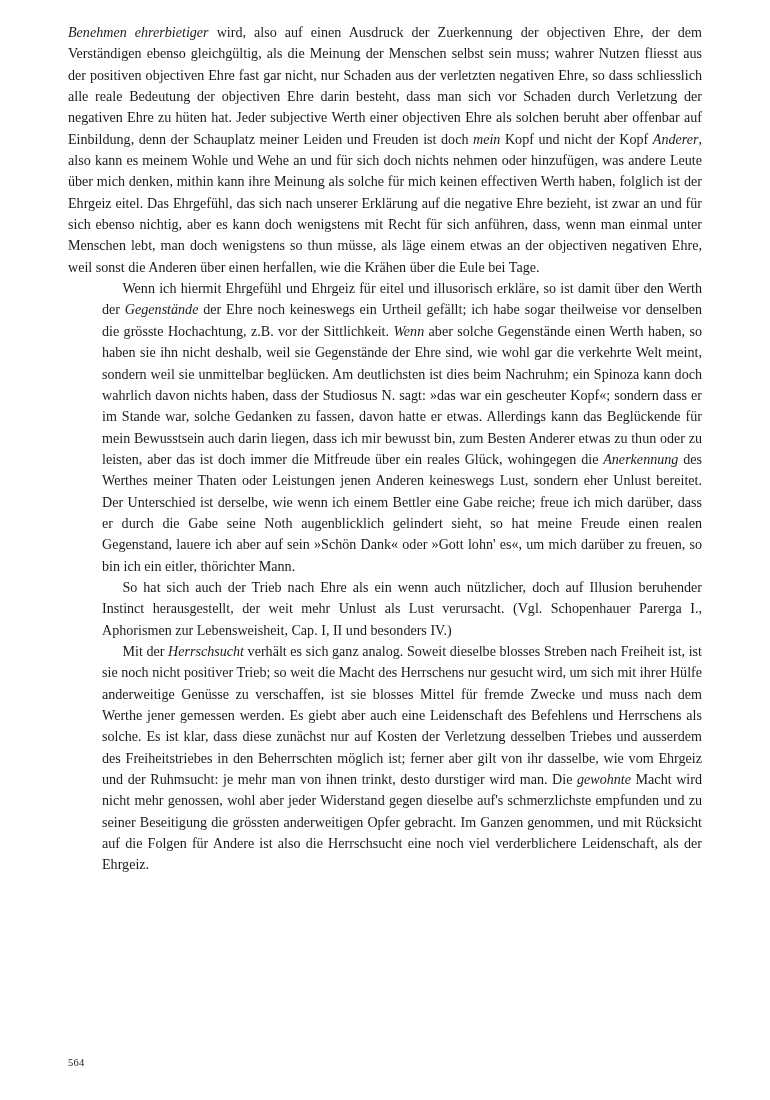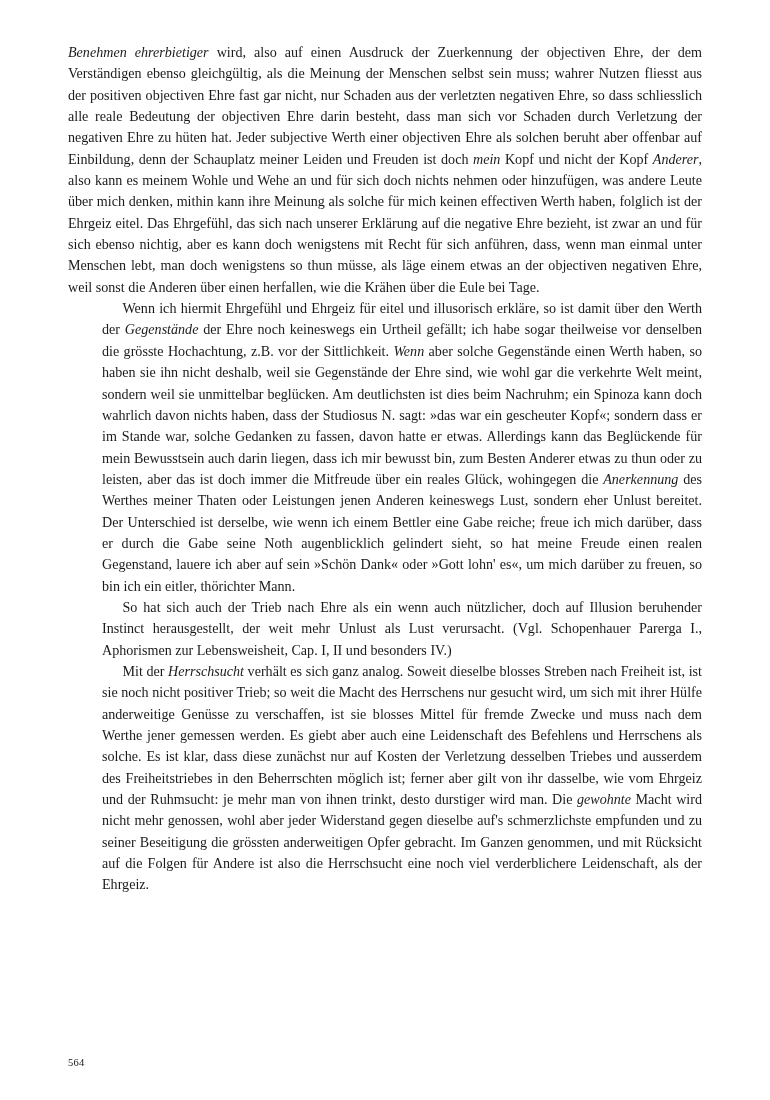--- a/index.html
+++ b/index.html
@@ -11,21 +11,21 @@
     width: 770px;
     height: 1100px;
     font-family: "Liberation Serif", serif;
     color: #1a1a1a;
   }
   .page {
     position: relative;
     width: 770px;
     height: 1100px;
     box-sizing: border-box;
-    padding: 42px 68px 0 68px;
+    padding: 22px 68px 0 68px;
   }
   .body-text {
     font-size: 14.1px;
     line-height: 1.515;
     text-align: justify;
     text-justify: inter-word;
     hyphens: manual;
   }
   .para {
     margin: 0;

